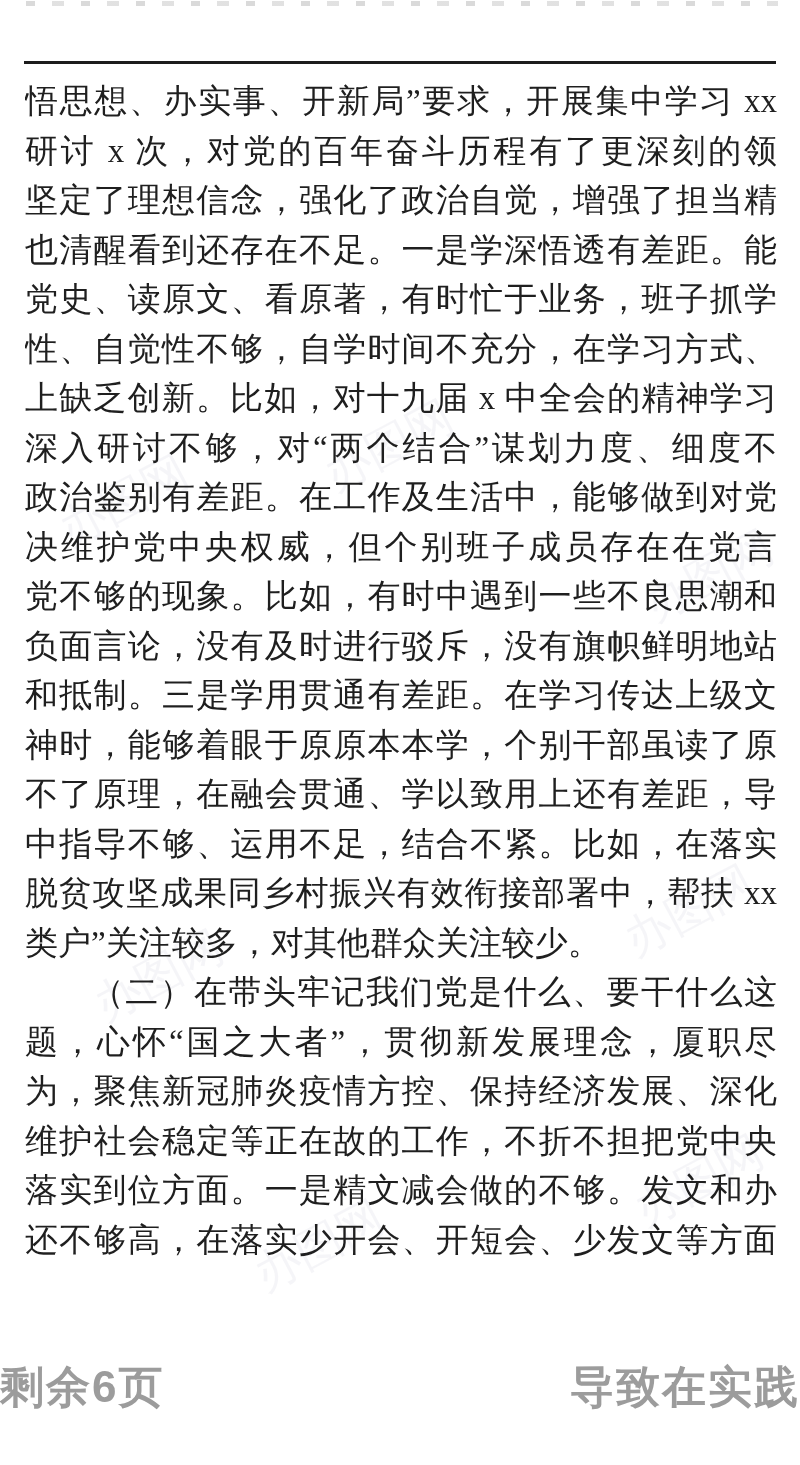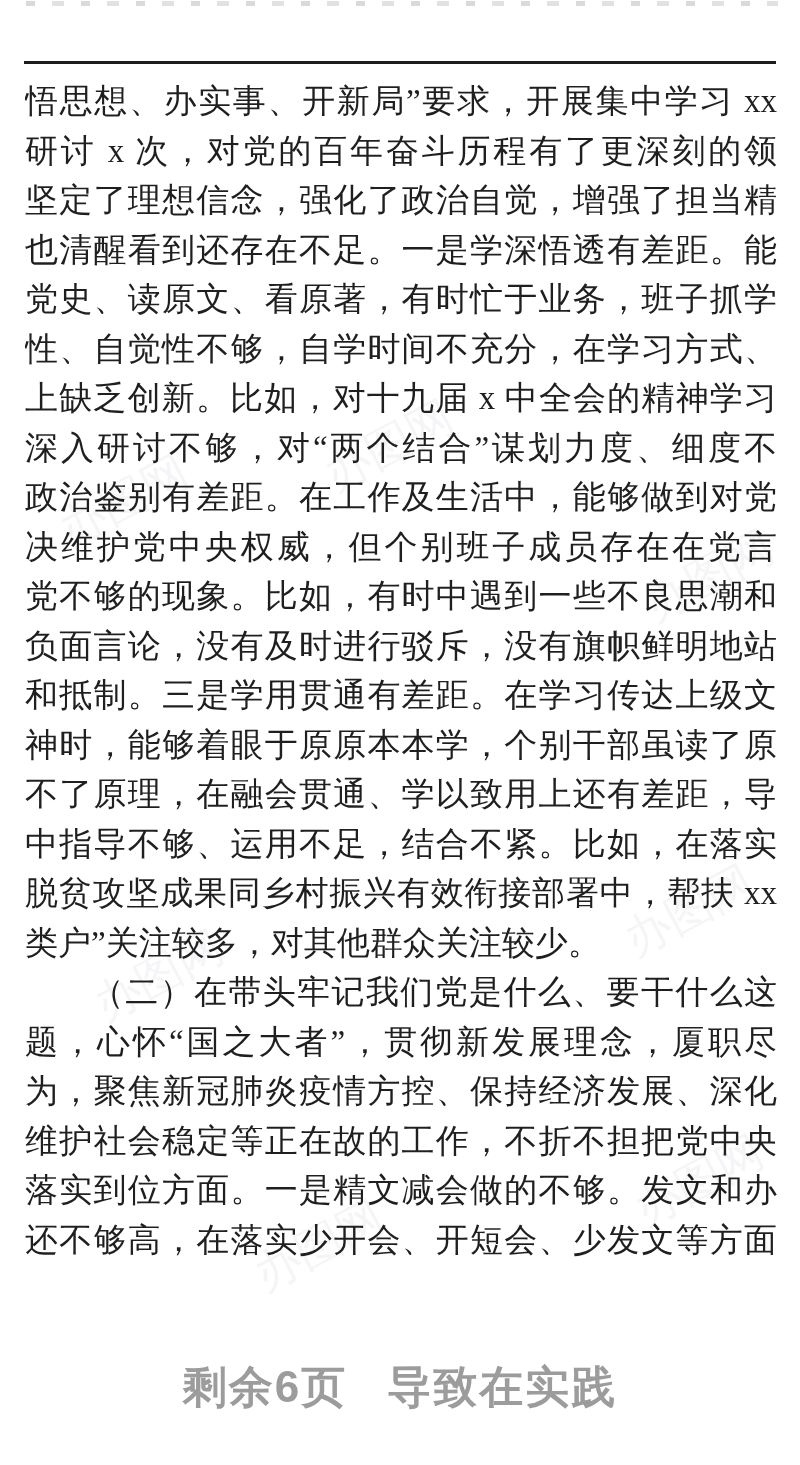--- a/index.html
+++ b/index.html
@@ -42,21 +42,21 @@
     white-space: normal;
     overflow: hidden;
     height: 49.5px;
   }
   .line.end { text-align-last: left; }
   .line.indent { text-indent: 66px; }
   .footer-note {
     position: absolute;
     top: 1358px; left: 0; right: 0;
     display: flex;
-    justify-content: center;
+    justify-content: space-between;
     align-items: baseline;
     gap: 40px;
     color: #9c9c9c;
     font-family: "Liberation Sans", "DejaVu Sans", sans-serif;
     font-weight: bold;
     font-size: 44px;
     letter-spacing: 2px;
   }
   .watermark {
     position: absolute;

